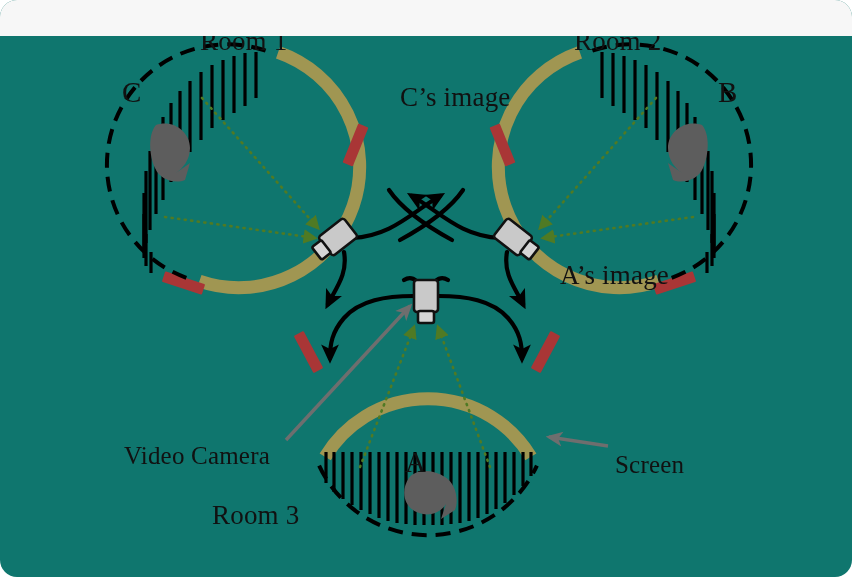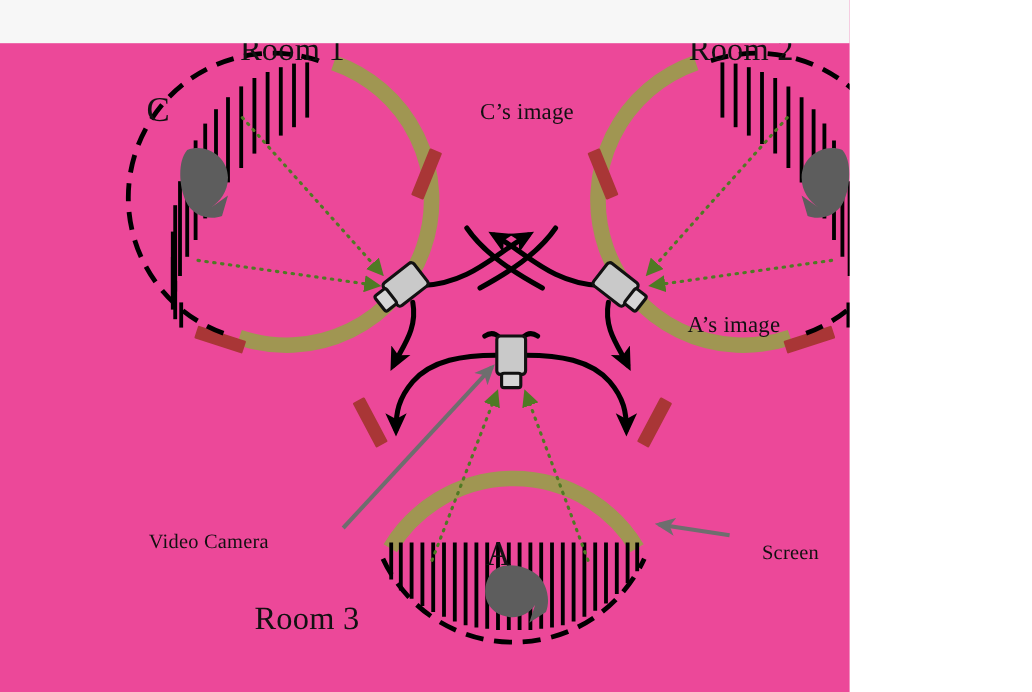--- a/index.html
+++ b/index.html
@@ -1,34 +1,35 @@
 <!DOCTYPE html>
 <html><head>
 <meta charset="utf-8">
 <style>
   html,body{margin:0;padding:0;background:#ffffff;}
   #stage{
-    position:relative;width:708px;height:577px;
-    background:#ec4899;
+    position:relative;width:852px;height:577px;
+    background:#0f766e;
     font-family:"Liberation Serif","DejaVu Serif",serif;
     overflow:hidden;
+    border-radius:17px;
   }
   #scene{position:absolute;left:0;top:0;width:860px;height:577px;}
   .lbl{
     position:absolute;
     color:#111111;
     font-family:"Liberation Serif","DejaVu Serif",serif;
     white-space:nowrap;
     line-height:1;
     letter-spacing:.2px;
   }
   .lbl-room{font-size:27px;}
   .lbl-person{font-size:29px;}
-  .lbl-image{font-size:19px;}
-  .lbl-call{font-size:17px;}
+  .lbl-image{font-size:27px;}
+  .lbl-call{font-size:25px;}
   
   #topmask{
     position:absolute;left:0;top:0;width:860px;height:36px;
     background:#f7f7f7;pointer-events:none;
   }
 </style>
 </head>
 <body>
 
 <div id="stage">
@@ -207,19 +208,19 @@
 
   <div class="lbl lbl-room" style="left:200px;top:28px;">Room 1</div>
   <div class="lbl lbl-room" style="left:574px;top:28px;">Room 2</div>
   <div class="lbl lbl-room" style="left:212px;top:502px;">Room 3</div>
 
   <div class="lbl lbl-person" style="left:122px;top:78px;">C</div>
   <div class="lbl lbl-person" style="left:718px;top:78px;">B</div>
   <div class="lbl lbl-person" style="left:405px;top:448px;">A</div>
 
   <div class="lbl lbl-image" style="left:400px;top:84px;">C’s image</div>
-  <div class="lbl lbl-image" style="left:573px;top:262px;">A’s image</div>
+  <div class="lbl lbl-image" style="left:560px;top:262px;">A’s image</div>
 
   <div class="lbl lbl-call" style="left:124px;top:443px;">Video Camera</div>
-  <div class="lbl lbl-call" style="left:615px;top:452px;margin-left:20px;">Screen</div>
+  <div class="lbl lbl-call" style="left:615px;top:452px;">Screen</div>
 
   <div id="topmask"></div>
 </div>
 
 </body></html>

